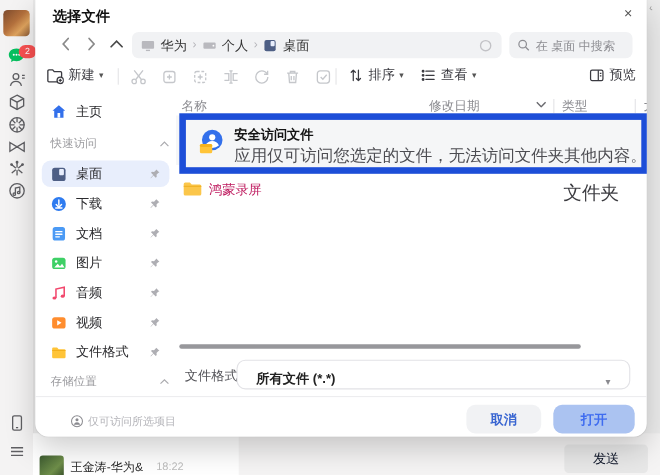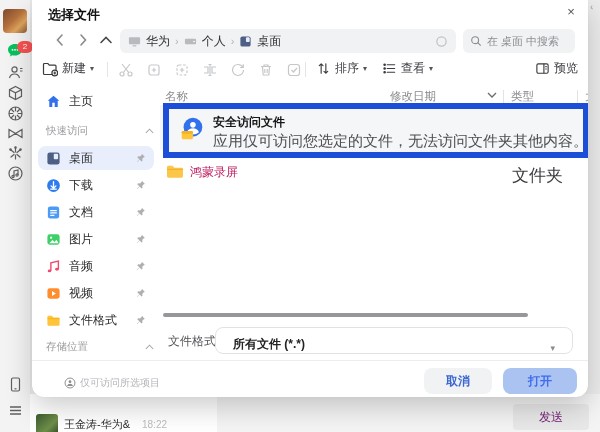--- a/index.html
+++ b/index.html
@@ -14,21 +14,21 @@
           background:linear-gradient(135deg,#7c4a2d 0%,#b5713d 45%,#e0a45e 70%,#8a5a35 100%)}
   #chat-badge{left:17px;top:41px;min-width:12px;height:12px;border-radius:7px;background:#fa5151;
           color:#fff;font-size:8px;line-height:12px;text-align:center;padding:0 2px;z-index:3}
   #under-bottom{left:30px;top:394px;width:570px;height:38px;background:#f5f4f4}
   #chatlist-strip{left:30px;top:394px;width:187px;height:38px;background:#fff}
   #chat-avatar{left:36px;top:414px;width:22px;height:22px;border-radius:3px;
           background:linear-gradient(135deg,#3c5a30,#6f8f4a 60%,#2e4424)}
   #chat-name{left:64px;top:417px;font-size:11px;color:#2b2b2b;width:78px;white-space:nowrap;overflow:hidden}
   #chat-time{left:142px;top:419px;font-size:10px;color:#bdbdbd}
   #send-btn{left:513px;top:404px;width:76px;height:26px;background:#e8e8e8;border:none;border-radius:4px;
-          color:#701a75;font-size:12px;font-family:Liberation Serif, serif}
+          color:#0f172a;font-size:12px;font-family:Liberation Serif, serif}
   #corner-frag{left:590px;top:2px;font-size:9px;color:#9a9a9a;transform:rotate(-12deg)}
   
   #dialog{left:32px;top:0;width:556px;height:397px;background:#fff;border-radius:0 0 12px 12px;
           overflow:hidden;box-shadow:0 10px 28px rgba(0,0,0,.20),0 0 1px rgba(0,0,0,.12);z-index:5}
   #dlg-title{left:16px;top:6px;font-size:13px;font-weight:bold;color:#111}
   #dlg-close{right:8px;top:3px;width:18px;height:18px;font-size:13px;line-height:18px;text-align:center;color:#555;cursor:default}
   .navbtn{top:32px;width:16px;height:16px;color:#777}
   #crumb{left:88px;top:29px;width:336px;height:24px;background:#f1f2f4;border-radius:6px;
          display:flex;align-items:center;gap:5px;padding:0 8px;font-size:12px;color:#333;box-sizing:border-box}
   .crumb-sep{color:#b5b5ba;font-size:11px}

